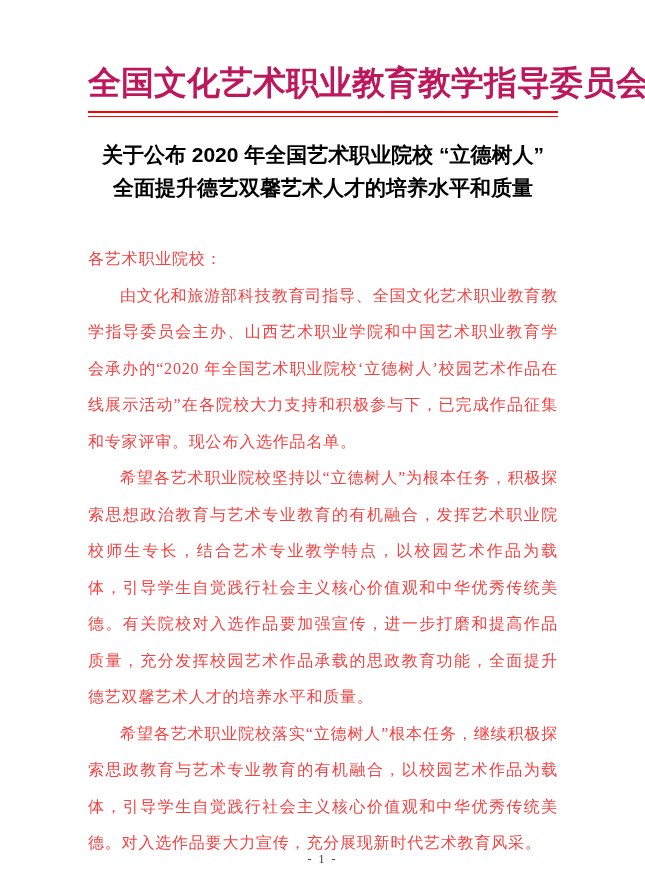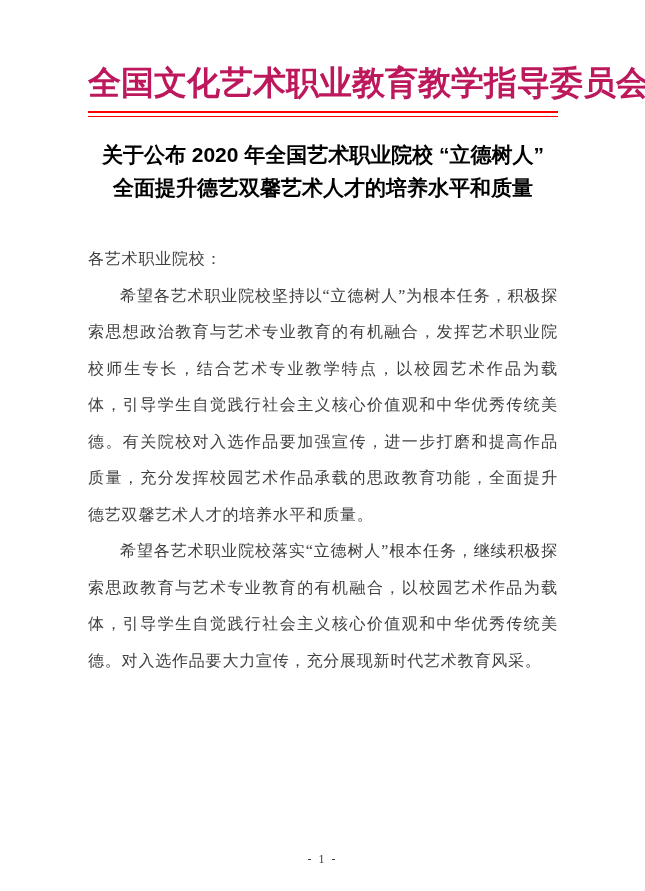--- a/index.html
+++ b/index.html
@@ -44,21 +44,21 @@
     line-height: 33px;
     color: #000000;
     text-align: center;
   }
   .body-text {
     margin-top: 37px;
     font-size: 16px;
     line-height: 36.5px;
     letter-spacing: 0.8px;
     text-align: justify;
-    color: #404040;
+    color: #ef4444;
   }
   .salutation {
     margin: 0;
     text-indent: 0;
   }
   .para {
     margin: 0;
     text-indent: 2em;
   }
   .page-footer {
@@ -84,20 +84,21 @@
     </header>
 
     <h2 class="notice-title">
       <span>关于公布 2020 年全国艺术职业院校 “立德树人”</span><br>
       <span>全面提升德艺双馨艺术人才的培养水平和质量</span>
     </h2>
 
     <main class="body-text">
       <p class="salutation">各艺术职业院校：</p>
       <div>
+          <p class="para">由文化和旅游部科技教育司指导、全国文化艺术职业教育教学指导委员会主办、山西艺术职业学院和中国艺术职业教育学会承办的“2020 年全国艺术职业院校‘立德树人’校园艺术作品在线展示活动”在各院校大力支持和积极参与下，已完成作品征集和专家评审。现公布入选作品名单。</p>
           <p class="para">希望各艺术职业院校坚持以“立德树人”为根本任务，积极探索思想政治教育与艺术专业教育的有机融合，发挥艺术职业院校师生专长，结合艺术专业教学特点，以校园艺术作品为载体，引导学生自觉践行社会主义核心价值观和中华优秀传统美德。有关院校对入选作品要加强宣传，进一步打磨和提高作品质量，充分发挥校园艺术作品承载的思政教育功能，全面提升德艺双馨艺术人才的培养水平和质量。</p>
           <p class="para">希望各艺术职业院校落实“立德树人”根本任务，继续积极探索思政教育与艺术专业教育的有机融合，以校园艺术作品为载体，引导学生自觉践行社会主义核心价值观和中华优秀传统美德。对入选作品要大力宣传，充分展现新时代艺术教育风采。</p>
         </div>
     </main>
 
   </div>
 
   <footer class="page-footer">
     <span>- 1 -</span>
   </footer>

